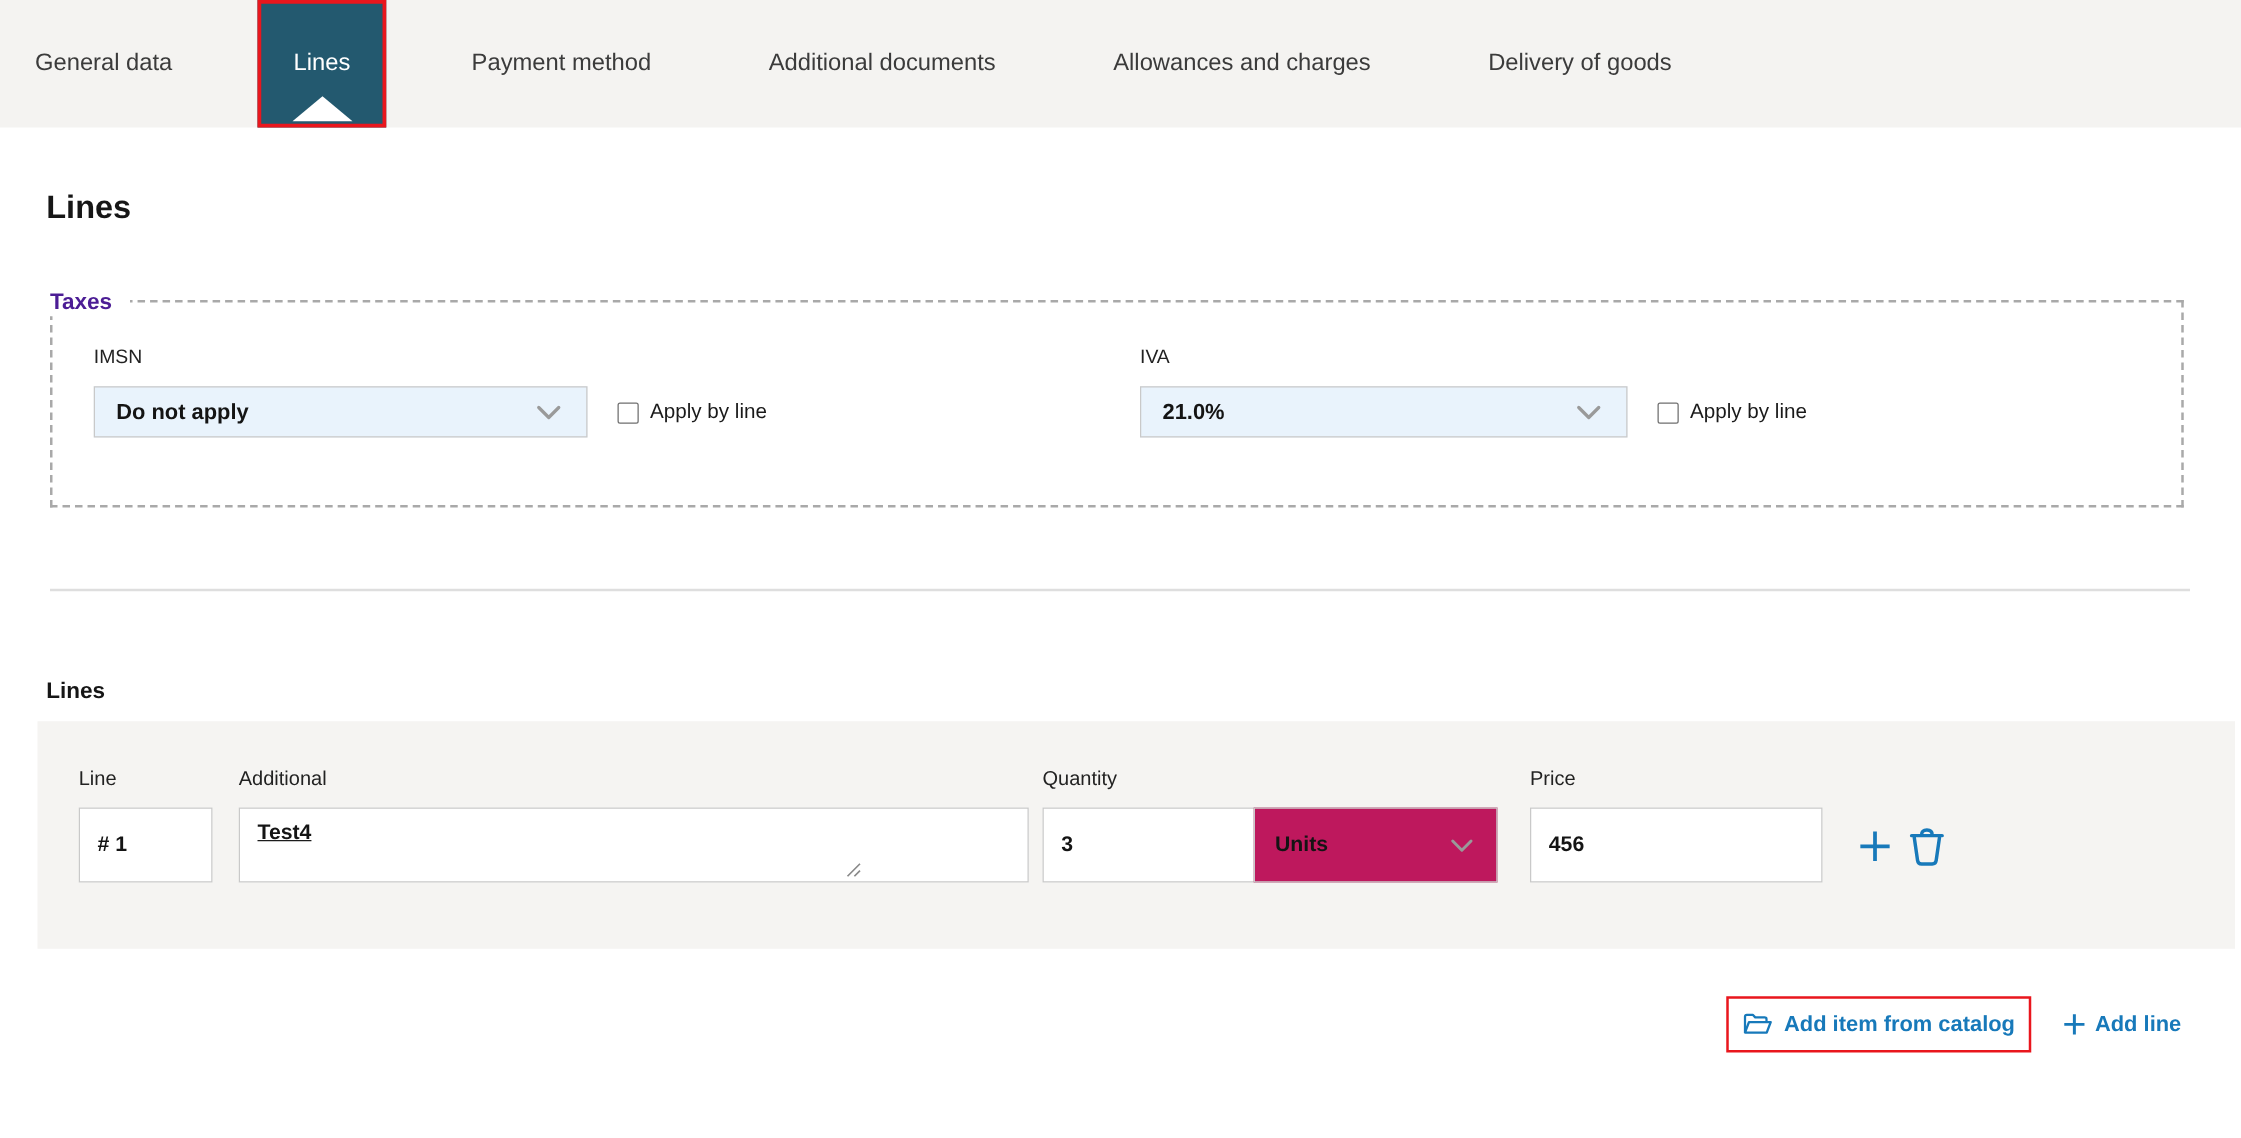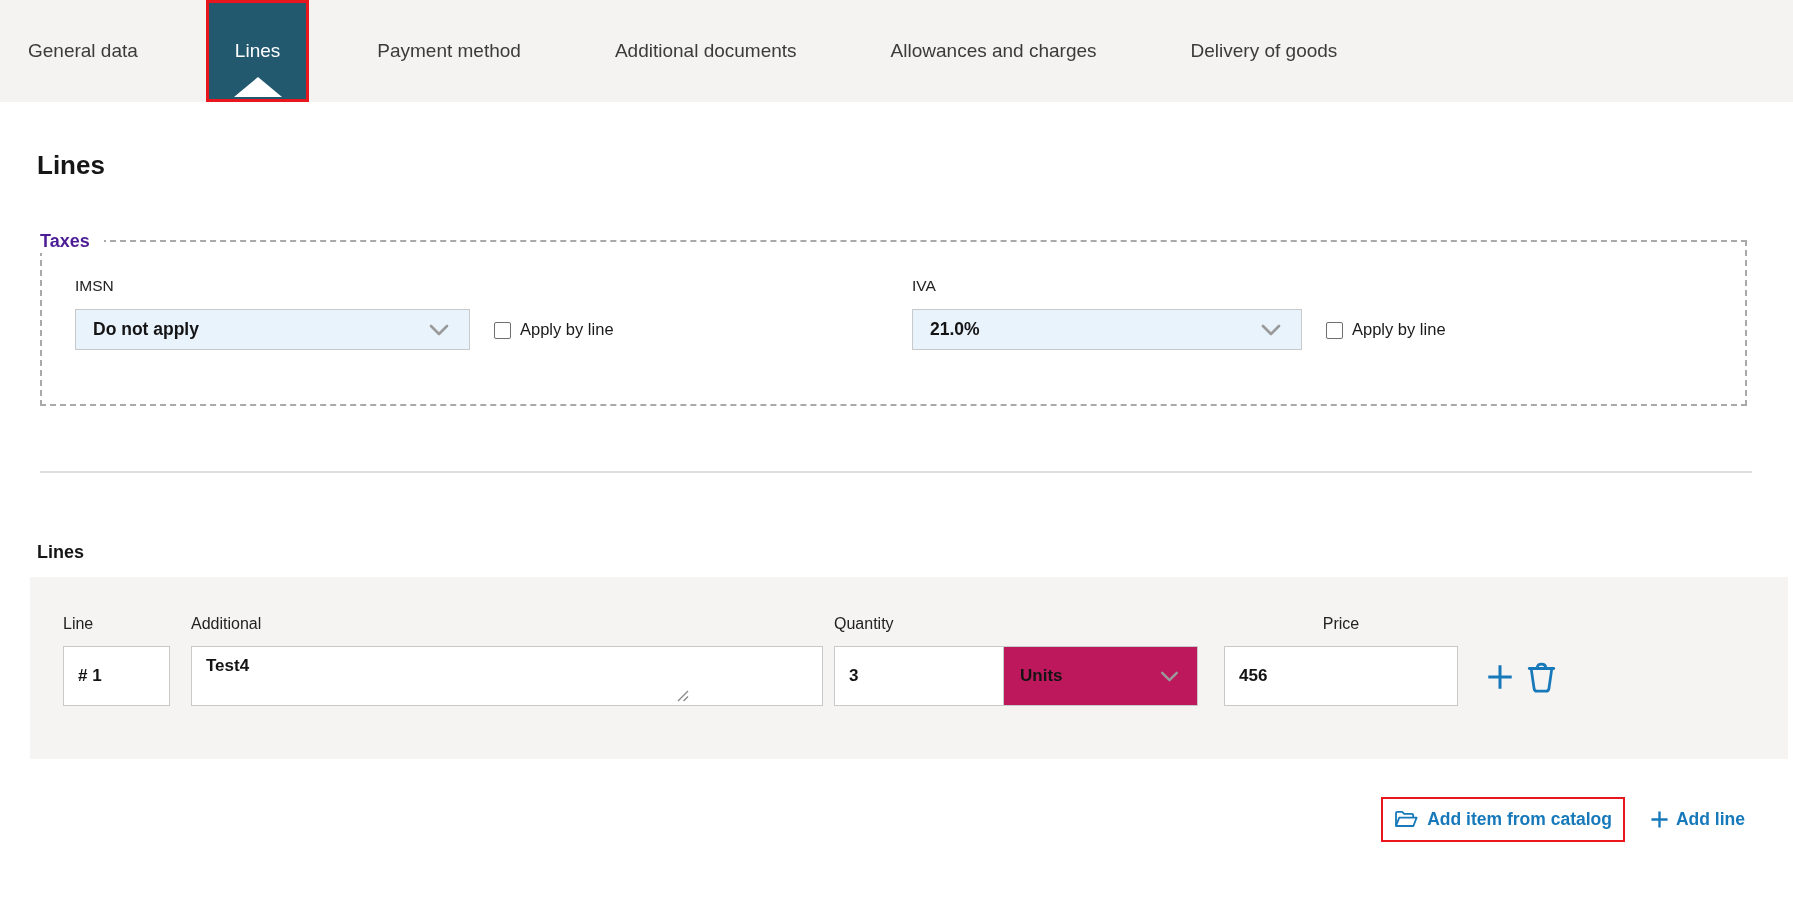--- a/index.html
+++ b/index.html
@@ -79,37 +79,37 @@
   }
   .col{display:flex;flex-direction:column;}
   .col-label{font-size:16px;color:#222;line-height:21px;margin-bottom:12px;}
   .tinput{
     height:60px;border:1px solid var(--input-border);background:#fff;
     font-family:inherit;font-size:17px;font-weight:bold;color:#141414;
     padding:0 14px;outline:none;
   }
   .line-no{width:107px;}
   .col-desc{margin-left:21px;}
-  .desc-wrap{position:relative;width:501px;}
+  .desc-wrap{position:relative;width:501px;text-decoration:underline;}
   .desc-area{
     width:632px;height:60px;border:1px solid var(--input-border);background:#fff;
     font-family:inherit;font-size:17px;font-weight:bold;color:#141414;
     padding:9px 14px;resize:none;outline:none;display:block;
   }
   .resize-grip{position:absolute;right:3px;bottom:4px;color:#8a8a8a;}
   .col-qty{margin-left:142px;}
   .qty-group{display:flex;}
   .qty-input{width:170px;}
   .unit-select{
     width:195px;height:60px;background:#be185d;border:1px solid var(--input-border);
     margin-left:-1px;display:flex;align-items:center;justify-content:space-between;
     padding:0 18px 0 16px;cursor:pointer;
   }
   .unit-select .select-value{font-size:17px;}
-  .col-price{margin-left:26px;align-items:center;}
+  .col-price{margin-left:26px;}
   .price-input{width:234px;}
   .row-icons{display:flex;align-items:center;margin-left:27px;margin-top:47px;}
   .icon-btn{
     background:none;border:none;padding:0;cursor:pointer;color:var(--link-blue);
     display:flex;align-items:center;justify-content:center;
   }
   .icon-btn + .icon-btn{margin-left:11px;}
   
   .actions-row{
     display:flex;justify-content:flex-end;align-items:center;

